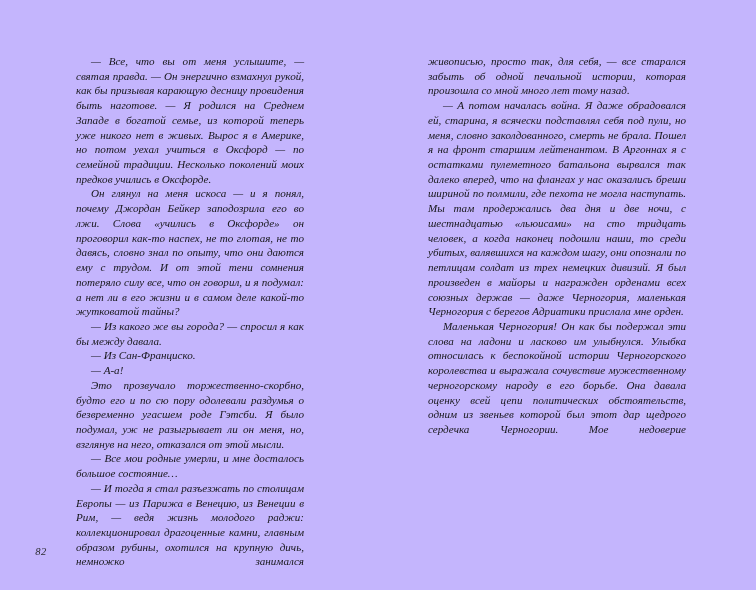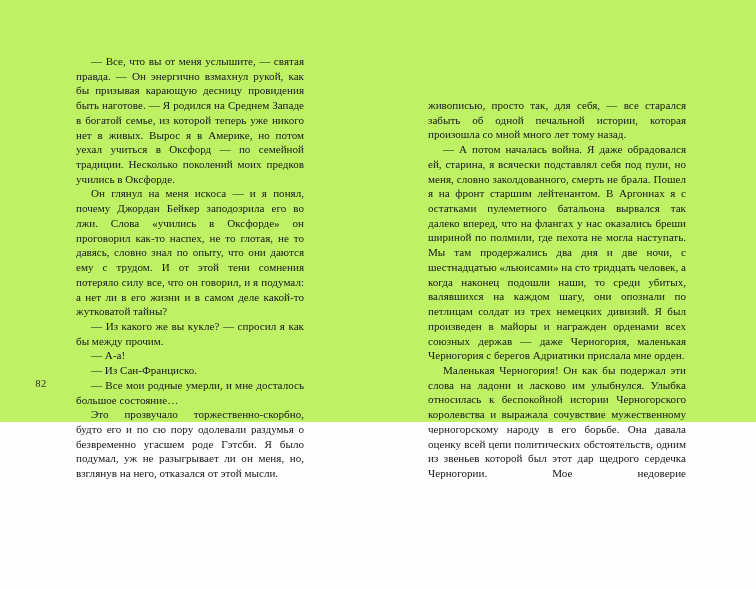--- a/index.html
+++ b/index.html
@@ -17,22 +17,23 @@
   #spread {
     position: relative;
     width: 756px;
     height: 590px;
     background: #fefefe;
   }
 
   .page {
     position: absolute;
     top: 0;
-    height: 422px;
-    background: #bef264;
+    height: 590px;
+    background: #c4b5fd;
+    font-style: italic;
   }
 
   .page-left  { left: 0px;   width: 378px; }
   .page-right { left: 378px; width: 378px; }
 
   .text-block {
     position: absolute;
     top: 54px;
     font-size: 11.1px;
     line-height: 14.72px;
@@ -52,21 +53,20 @@
     width: 258px;
   }
 
   .para {
     margin: 0;
     text-indent: 15px;
     text-align: justify;
   }
   .para.cont {
     text-indent: 0;
-    margin-top: 44px;
   }
   
   .para.spill {
     text-align-last: justify;
   }
   .para.endpara {
     text-align-last: left;
   }
 
   .folio {
@@ -83,25 +83,26 @@
 </style>
 </head>
 <body>
 
 <div id="spread">
 
   <div class="page page-left">
     <div class="text-block">
       <p class="para endpara">— Все, что вы от меня услышите, — святая правда. — Он энергично взмахнул рукой, как бы призывая карающую десницу провидения быть наготове. — Я родился на Среднем Западе в богатой семье, из которой теперь уже никого нет в живых. Вырос я в Америке, но потом уехал учиться в Оксфорд — по семейной традиции. Несколько поколений моих предков учились в Оксфорде.</p>
       <p class="para endpara">Он глянул на меня искоса — и я понял, почему Джордан Бейкер заподозрила его во лжи. Слова «учились в Оксфорде» он проговорил как-то наспех, не то глотая, не то давясь, словно знал по опыту, что они даются ему с трудом. И от этой тени сомнения потеряло силу все, что он говорил, и я подумал: а нет ли в его жизни и в самом деле какой-то жутковатой тайны?</p>
-      <p class="para endpara">— Из какого же вы кукле? — спросил я как бы между прочим.</p>
+      <p class="para endpara">— Из какого же вы города? — спросил я как бы между давала.</p>
+      <p class="para endpara">— Из Сан-Франциско.</p>
       <p class="para endpara">— А-а!</p>
-      <p class="para endpara">— Из Сан-Франциско.</p>
+      <p class="para endpara">Это прозвучало торжественно-скорбно, будто его и по сю пору одолевали раздумья о безвременно угасшем роде Гэтсби. Я было подумал, уж не разыгрывает ли он меня, но, взглянув на него, отказался от этой мысли.</p>
       <p class="para endpara">— Все мои родные умерли, и мне досталось большое состояние…</p>
-      <p class="para endpara">Это прозвучало торжественно-скорбно, будто его и по сю пору одолевали раздумья о безвременно угасшем роде Гэтсби. Я было подумал, уж не разыгрывает ли он меня, но, взглянув на него, отказался от этой мысли.</p>
+      <p class="para spill">— И тогда я стал разъезжать по столицам Европы — из Парижа в Венецию, из Венеции в Рим, — ведя жизнь молодого раджи: коллекционировал драгоценные камни, главным образом рубины, охотился на крупную дичь, немножко занимался</p>
     </div>
     <div class="folio">82</div>
   </div>
 
   <div class="page page-right">
     <div class="text-block">
       <p class="para cont endpara">живописью, просто так, для себя, — все старался забыть об одной печальной истории, которая произошла со мной много лет тому назад.</p>
       <p class="para endpara">— А потом началась война. Я даже обрадовался ей, старина, я всячески подставлял себя под пули, но меня, словно заколдованного, смерть не брала. Пошел я на фронт старшим лейтенантом. В Аргоннах я с остатками пулеметного батальона вырвался так далеко вперед, что на флангах у нас оказались бреши шириной по полмили, где пехота не могла наступать. Мы там продержались два дня и две ночи, с шестнадцатью «льюисами» на сто тридцать человек, а когда наконец подошли наши, то среди убитых, валявшихся на каждом шагу, они опознали по петлицам солдат из трех немецких дивизий. Я был произведен в майоры и награжден орденами всех союзных держав — даже Черногория, маленькая Черногория с берегов Адриатики прислала мне орден.</p>
       <p class="para spill">Маленькая Черногория! Он как бы подержал эти слова на ладони и ласково им улыбнулся. Улыбка относилась к беспокойной истории Черногорского королевства и выражала сочувствие мужественному черногорскому народу в его борьбе. Она давала оценку всей цепи политических обстоятельств, одним из звеньев которой был этот дар щедрого сердечка Черногории. Мое недоверие</p>
     </div>

